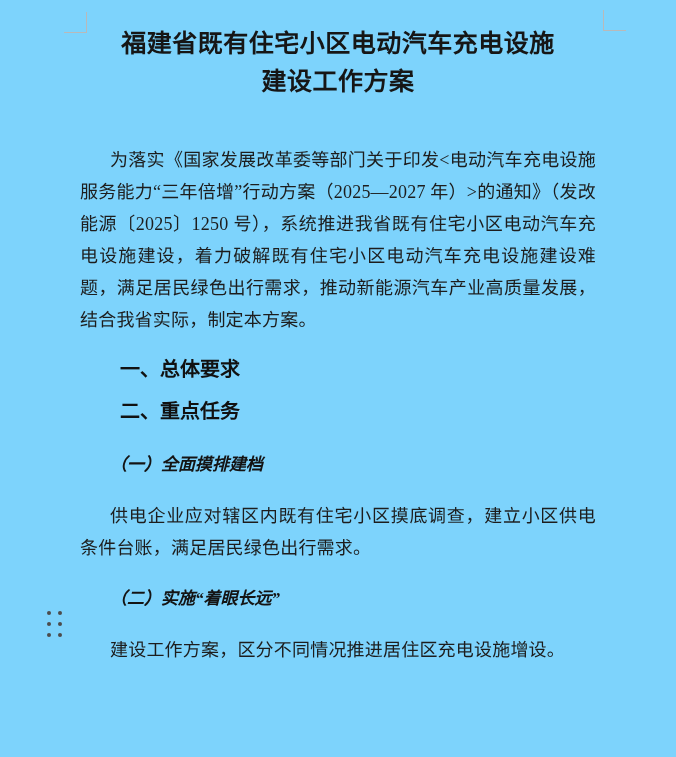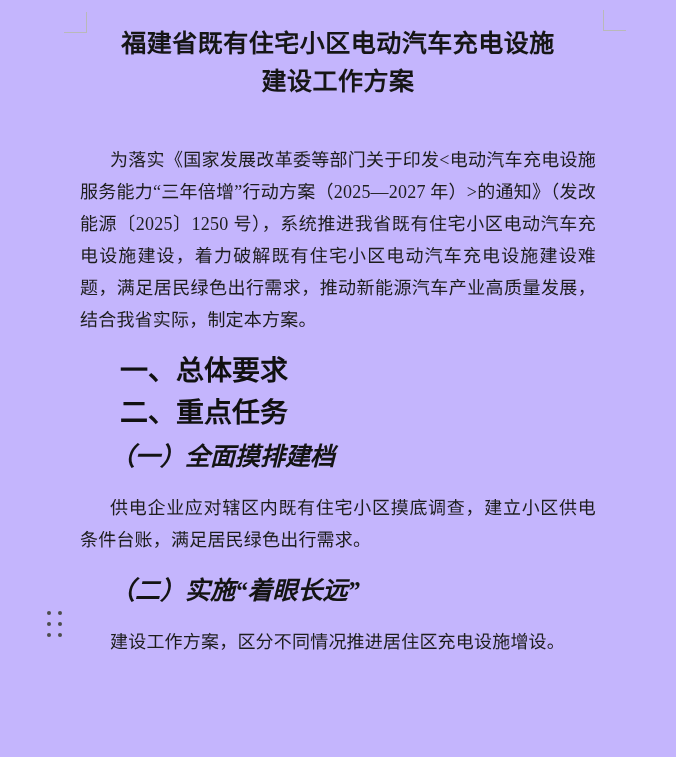--- a/index.html
+++ b/index.html
@@ -12,21 +12,21 @@
     height: 757px;
     position: relative;
     overflow: hidden;
     font-family: "Liberation Serif", serif;
     color: #1d1d1d;
   }
   .page {
     position: relative;
     width: 676px;
     height: 757px;
-    background: #c4b5fd;
+    background: #7dd3fc;
     box-sizing: border-box;
     padding: 24px 62px 0 62px;
   }
   
   .corner-mark {
     position: absolute;
     width: 22px;
     height: 20px;
   }
   .corner-mark.tl {
@@ -74,35 +74,35 @@
   p.body-text {
     font-size: 18px;
     line-height: 32px;
     text-align: justify;
     text-indent: 30px;
     margin: 18px;
     color: #1d1d1d;
     letter-spacing: 0.2px;
   }
   h2.level1 {
-    font-family: Liberation Serif, serif;
+    font-family: Liberation Mono, monospace;
     font-weight: bold;
     color: #111111;
-    font-size: 28px;
+    font-size: 20px;
     line-height: 34px;
     margin: 8px 0 0 0;
     padding-left: 58px;
   }
   h3.level2 {
     font-weight: bold;
     font-style: italic; 
     color: #141414;
-    font-size: 25px;
+    font-size: 17px;
     line-height: 34px;
-    margin: 10px 0 0 0;
+    margin: 18px 0 0 0;
     padding-left: 48px;
   }
 </style>
 </head>
 <body>
 
 <div class="page">
 
   <div class="corner-mark tl"></div>
   <div class="corner-mark tr"></div>

